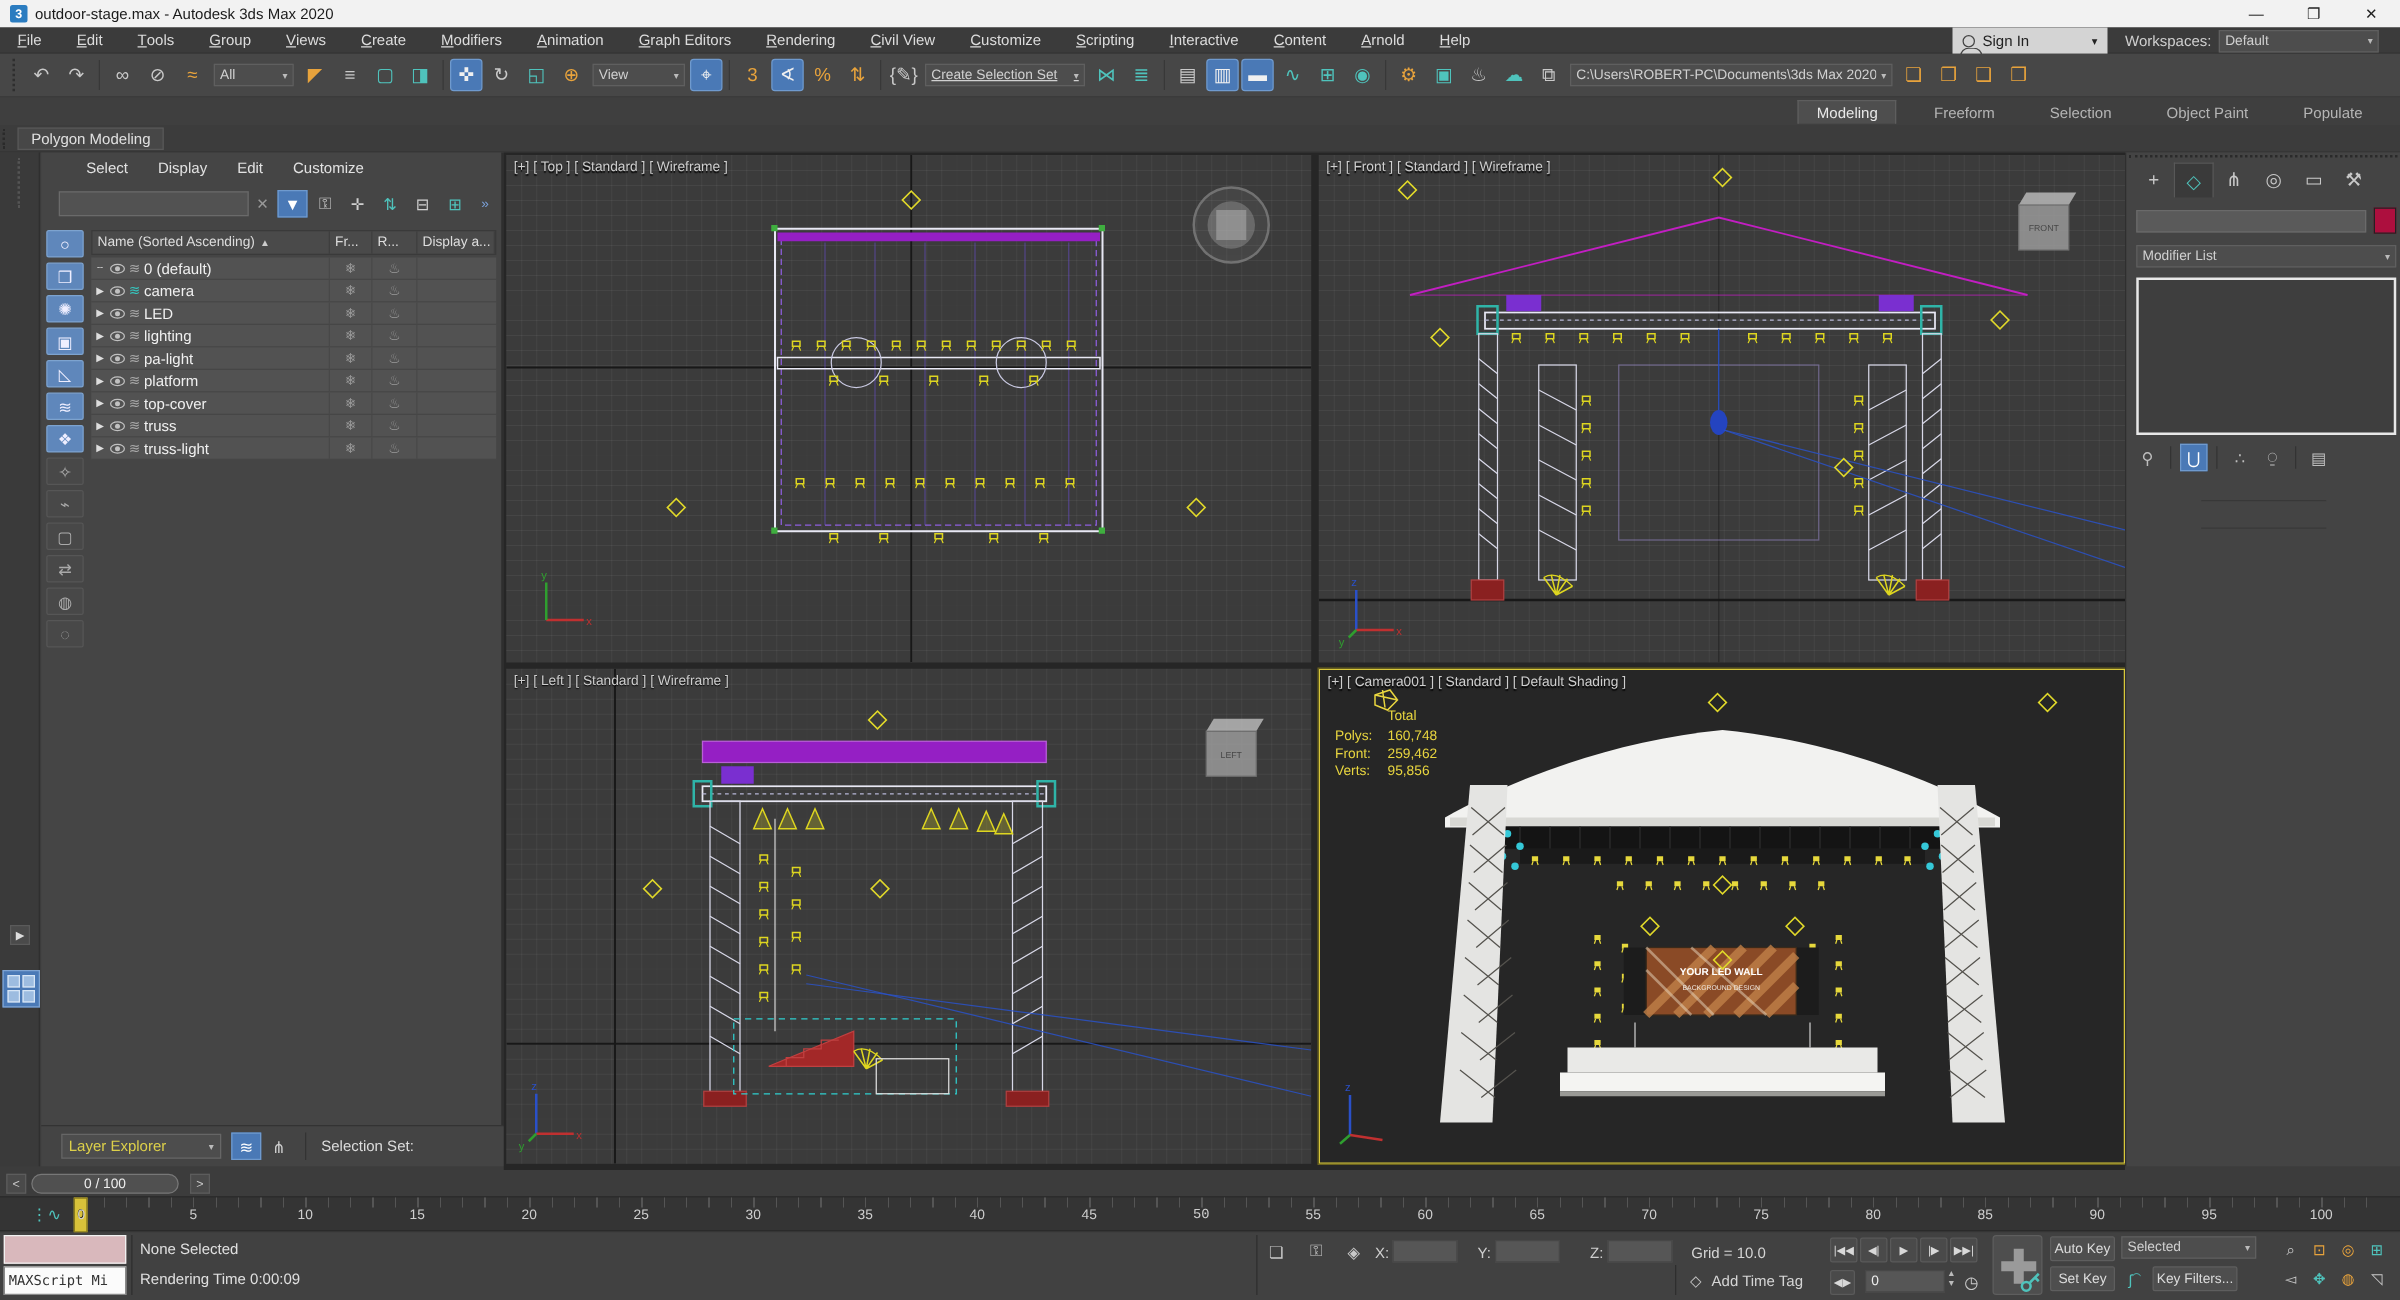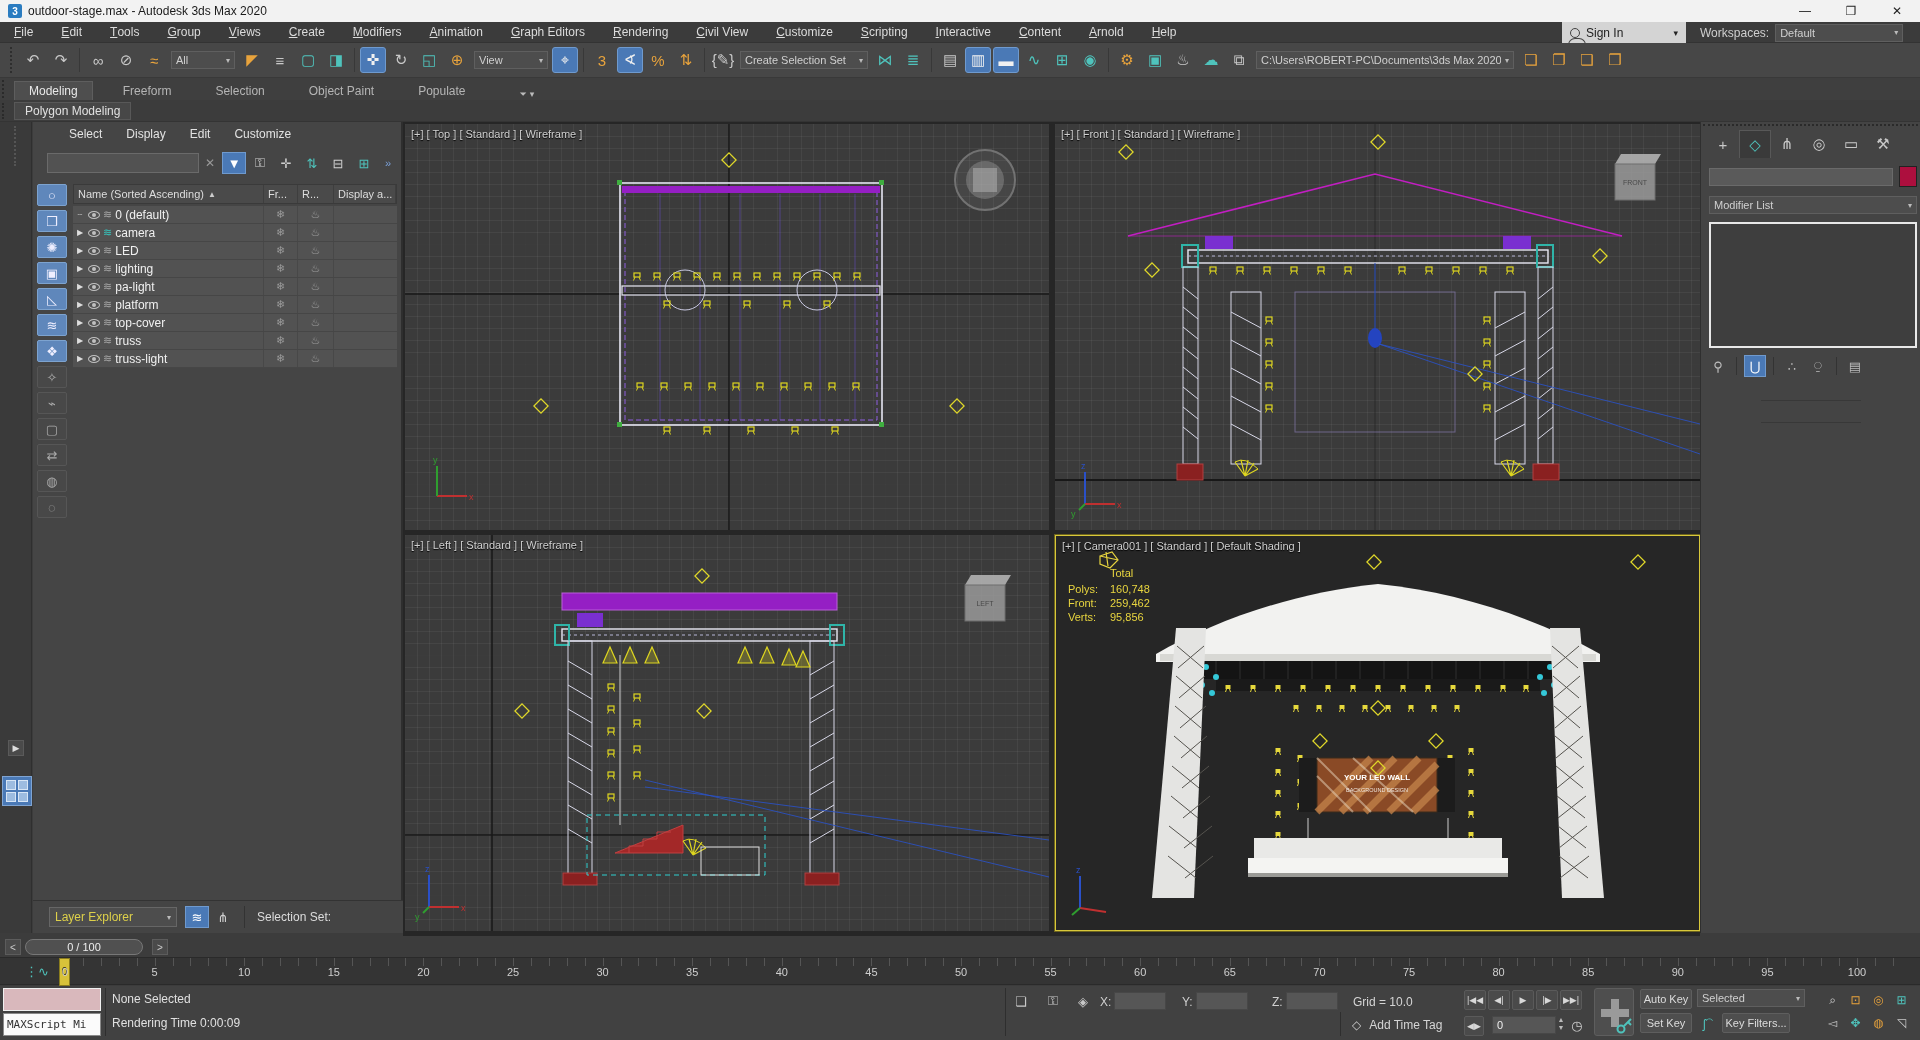--- a/index.html
+++ b/index.html
@@ -42,21 +42,21 @@
   #toolbar .grip { width:5px; height:26px; border-left:2px dotted #2e2e2e; margin-right:4px; }
   .tbi { width:26px; height:26px; margin:0 1px; display:flex; align-items:center; justify-content:center;
     color:#c9c9c9; font-size:15px; border-radius:3px; flex:none; }
   .tbi.teal { color:#4fc3bc; }
   .tbi.orange { color:#e8a33c; }
   .tbi.active { background:#4a79b6; color:#f0f0f0; border:1px solid #6f9ace; }
   .tbsep { width:1px; height:24px; background:#383838; margin:0 4px; flex:none; }
   .tbcombo { margin:0 3px; flex:none; }
 
   
-  #ribbon { position:absolute; left:0; top:78px; width:1920px; height:22px; background:#3f3f3f; display:flex; align-items:flex-end; }
+  #ribbon { position:absolute; left:0; top:78px; width:1920px; height:22px; background:#3f3f3f; display:flex; align-items:flex-end;flex-direction:column; }
   #ribbon .rgrip { width:8px; height:18px; border-left:2px dotted #2a2a2a; margin:0 4px 2px 2px; }
   .rtab { padding:2px 14px; margin-right:16px; color:#b5b5b5; font-size:12px; }
   .rtab.active { background:#4e4e4e; border:1px solid #5e5e5e; border-bottom:none; color:#e8e8e8; }
   #ribbon2 { position:absolute; left:0; top:100px; width:1920px; height:22px; background:#3c3c3c; border-bottom:1px solid #343434;
     display:flex; align-items:center; }
   #ribbon2 .rgrip { width:8px; height:16px; border-left:2px dotted #2a2a2a; margin:0 4px 0 2px; }
   #polymod { padding:1px 10px; background:#474747; border:1px solid #585858; color:#e0e0e0; font-size:12px; }
   #ribbon-flyout { margin-left:24px; color:#bbb; font-size:9px; display:flex; gap:3px; }
 
   
@@ -266,21 +266,21 @@
       <span class="ca">▾</span>
     </div>
     <div class="tbi active">⌖</div>
     <div class="tbsep"></div>
     <div class="tbi orange">3</div>
     <div class="tbi active">∢</div>
     <div class="tbi orange">%</div>
     <div class="tbi orange">⇅</div>
     <div class="tbsep"></div>
     <div class="tbi">{✎}</div>
-    <div class="combo tbcombo" style="width: 128px;">
+    <div class="combo tbcombo" style="width: 128px; text-decoration: underline;">
       <span class="cv">Create Selection Set</span>
       <span class="ca">▾</span>
     </div>
     <div class="tbi teal">⋈</div>
     <div class="tbi teal">≣</div>
     <div class="tbsep"></div>
     <div class="tbi">▤</div>
     <div class="tbi active">▥</div>
     <div class="tbi active">▬</div>
     <div class="tbi teal">∿</div>
@@ -881,21 +881,21 @@
   <span class="tick" style="left: 10px;">0</span>
       <span class="tick" style="left: 99.6px;">5</span>
       <span class="tick" style="left: 189.2px;">10</span>
       <span class="tick" style="left: 278.8px;">15</span>
       <span class="tick" style="left: 368.4px;">20</span>
       <span class="tick" style="left: 458px;">25</span>
       <span class="tick" style="left: 547.6px;">30</span>
       <span class="tick" style="left: 637.2px;">35</span>
       <span class="tick" style="left: 726.8px;">40</span>
       <span class="tick" style="left: 816.4px;">45</span>
-      <span class="tick" style="left: 906px;">50</span>
+      <span class="tick" style="left: 906px; font-family: Liberation Mono, monospace;">50</span>
       <span class="tick" style="left: 995.6px;">55</span>
       <span class="tick" style="left: 1085.2px;">60</span>
       <span class="tick" style="left: 1174.8px;">65</span>
       <span class="tick" style="left: 1264.4px;">70</span>
       <span class="tick" style="left: 1354px;">75</span>
       <span class="tick" style="left: 1443.6px;">80</span>
       <span class="tick" style="left: 1533.2px;">85</span>
       <span class="tick" style="left: 1622.8px;">90</span>
       <span class="tick" style="left: 1712.4px;">95</span>
       <span class="tick" style="left: 1802px;">100</span>

